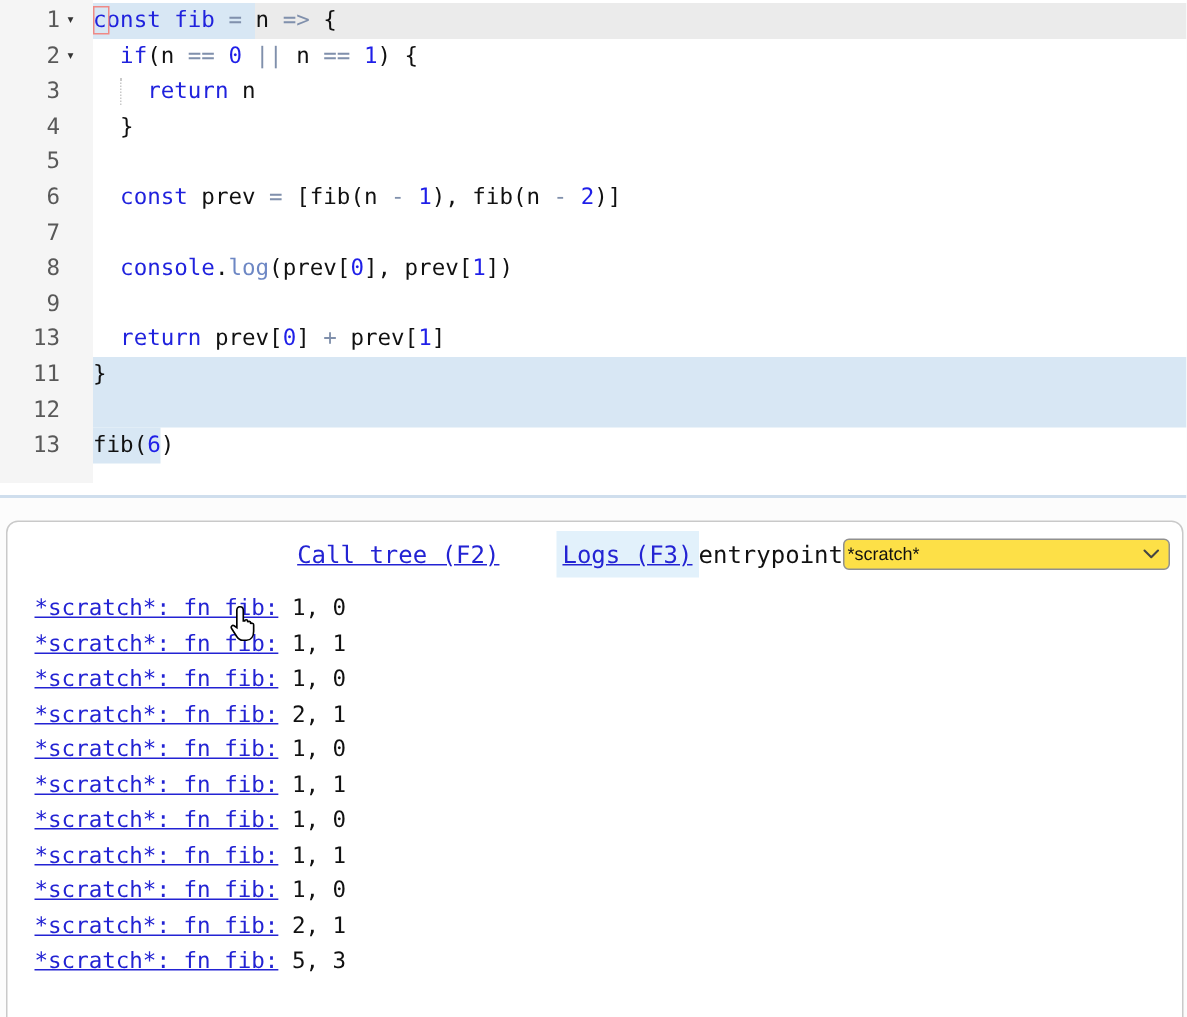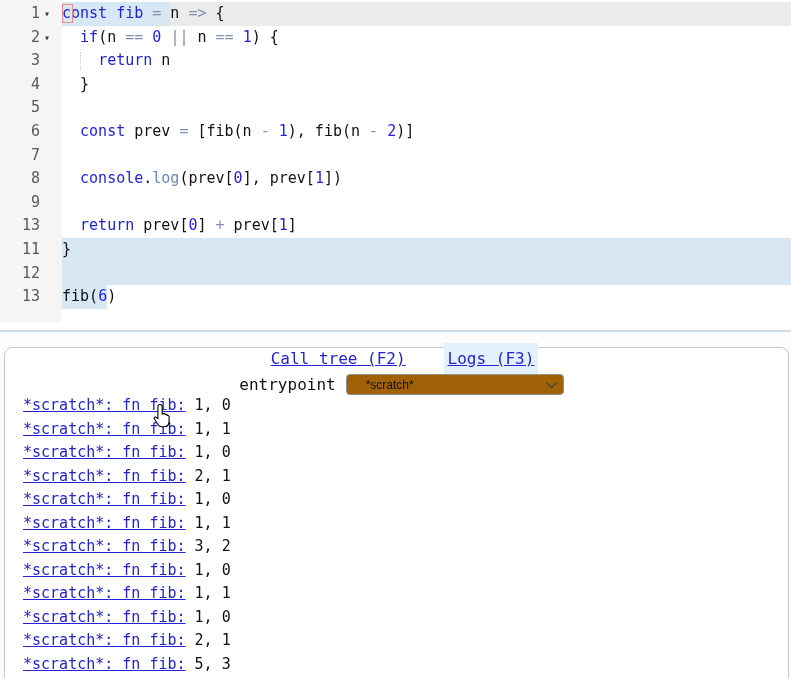--- a/index.html
+++ b/index.html
@@ -26,31 +26,31 @@
   .tk-def{color:var(--code-blue);text-align:right;}
   .tk-num{color:var(--num-blue);}
   .tk-op{color:var(--op-gray);}
   .tk-prop{color:var(--prop-blue);text-align:center;}
   .tk-pl{color:#111;}
 
   
   .panel{position:absolute;left:4px;top:347px;width:785px;height:346px;background:#fff;
          border:1px solid #c9c9c9;border-radius:8px;box-sizing:border-box;
          padding:5px 6px 0 18px;}
-  .panel-header{display:flex;align-items:center;justify-content:center;height:32px;flex-direction:column;}
+  .panel-header{display:flex;align-items:center;justify-content:flex-end;height:32px;}
   .tabs{display:flex;align-items:center;margin-left:4px;}
   .tab{font-size:16px;color:var(--link-blue);text-decoration:underline;cursor:pointer;
        height:31px;line-height:31px;white-space:pre;}
   .tab-active{background:var(--tab-active-bg);padding:0 4px;margin-left:38px;}
-  .entry-group{display:flex;align-items:center;gap:10px;margin-right:2px;}
+  .entry-group{display:flex;align-items:center;gap:0;margin-right:2px;}
   .entry-label{font-size:16px;color:#111;}
   .select-wrap{position:relative;}
   select{appearance:none;-webkit-appearance:none;width:218px;height:21px;
-         border:1px solid #909090;border-radius:4px;background:#a16207;
-         font:12px "Liberation Sans",sans-serif;color:#111;padding:0 20px 0 19px;}
+         border:1px solid #909090;border-radius:4px;background:#fde047;
+         font:12px "Liberation Sans",sans-serif;color:#111;padding:0 20px 0 2px;}
   .chev{position:absolute;right:7px;top:8px;pointer-events:none;line-height:0;}
 
   .log-list{margin-top:9px;font-size:15px;line-height:23.5px;}
   .log-row{white-space:pre;}
   .log-link{color:var(--link-blue);text-decoration:underline;cursor:pointer;}
   .log-val{color:#111;text-align:right;}
 
   .hand-cursor{position:absolute;left:152px;top:403px;z-index:9;}
 </style>
 </head>
@@ -173,21 +173,20 @@
       </span>
     </div>
   </div>
   <div class="log-list">
       <div class="log-row"><a class="log-link">*scratch*: fn fib:</a><span class="log-val"> 1, 0</span></div>
       <div class="log-row"><a class="log-link">*scratch*: fn fib:</a><span class="log-val"> 1, 1</span></div>
       <div class="log-row"><a class="log-link">*scratch*: fn fib:</a><span class="log-val"> 1, 0</span></div>
       <div class="log-row"><a class="log-link">*scratch*: fn fib:</a><span class="log-val"> 2, 1</span></div>
       <div class="log-row"><a class="log-link">*scratch*: fn fib:</a><span class="log-val"> 1, 0</span></div>
       <div class="log-row"><a class="log-link">*scratch*: fn fib:</a><span class="log-val"> 1, 1</span></div>
-      <div class="log-row"><a class="log-link">*scratch*: fn fib:</a><span class="log-val"> 3, 2</span></div>
       <div class="log-row"><a class="log-link">*scratch*: fn fib:</a><span class="log-val"> 1, 0</span></div>
       <div class="log-row"><a class="log-link">*scratch*: fn fib:</a><span class="log-val"> 1, 1</span></div>
       <div class="log-row"><a class="log-link">*scratch*: fn fib:</a><span class="log-val"> 1, 0</span></div>
       <div class="log-row"><a class="log-link">*scratch*: fn fib:</a><span class="log-val"> 2, 1</span></div>
       <div class="log-row"><a class="log-link">*scratch*: fn fib:</a><span class="log-val"> 5, 3</span></div>
     </div>
 </div>
 
 <div class="hand-cursor">
   <svg width="22" height="27" viewBox="0 0 22 27">

